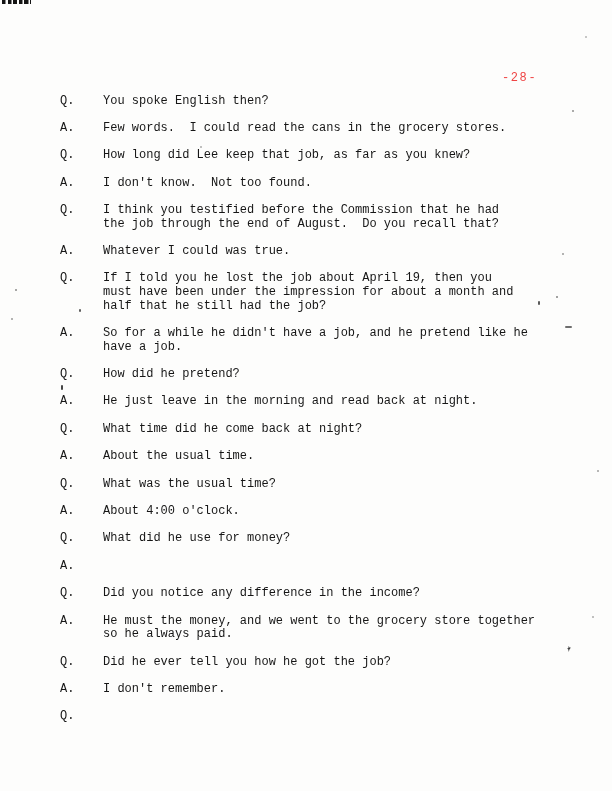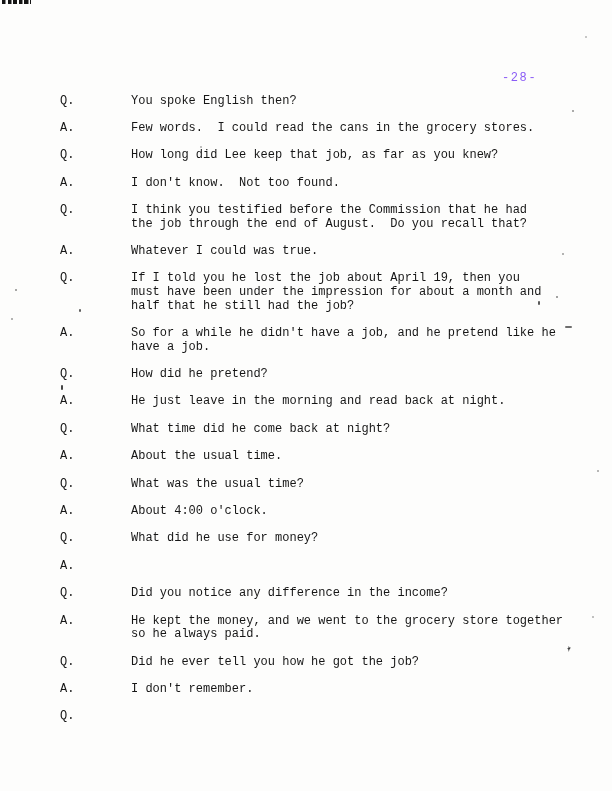--- a/index.html
+++ b/index.html
@@ -30,21 +30,21 @@
       transparent 4.2px, transparent 5.6px
     );
   }
   .page-number {
     position: absolute;
     left: 502px;
     top: 72px;
     font-size: 12px;
     line-height: 13.6px;
     letter-spacing: 1.6px;
-    color: #8b5cf6;
+    color: #ef4444;
   }
   .transcript {
     position: absolute;
     left: 60px;
     top: 94.5px;
     width: 500px;
   }
   .entry {
     display: flex;
     align-items: flex-start;
@@ -54,21 +54,20 @@
   }
   .entry:last-child {
     margin-top: 3px;
   }
   .speaker {
     flex: 0 0 43px;
     white-space: pre;
   }
   .text {
     white-space: pre;
-    margin-left: 28px;
   }
   
   .speck {
     position: absolute;
     border-radius: 1px;
   }
 </style>
 </head>
 <body>
 
@@ -162,21 +161,21 @@
     <span class="speaker">A.</span>
   </div>
 
   <div class="entry">
     <span class="speaker">Q.</span>
     <div class="text">Did you notice any difference in the income?</div>
   </div>
 
   <div class="entry">
     <span class="speaker">A.</span>
-    <div class="text">He kept the money, and we went to the grocery store together
+    <div class="text">He must the money, and we went to the grocery store together
 so he always paid.</div>
   </div>
 
   <div class="entry">
     <span class="speaker">Q.</span>
     <div class="text">Did he ever tell you how he got the job?</div>
   </div>
 
   <div class="entry">
     <span class="speaker">A.</span>

